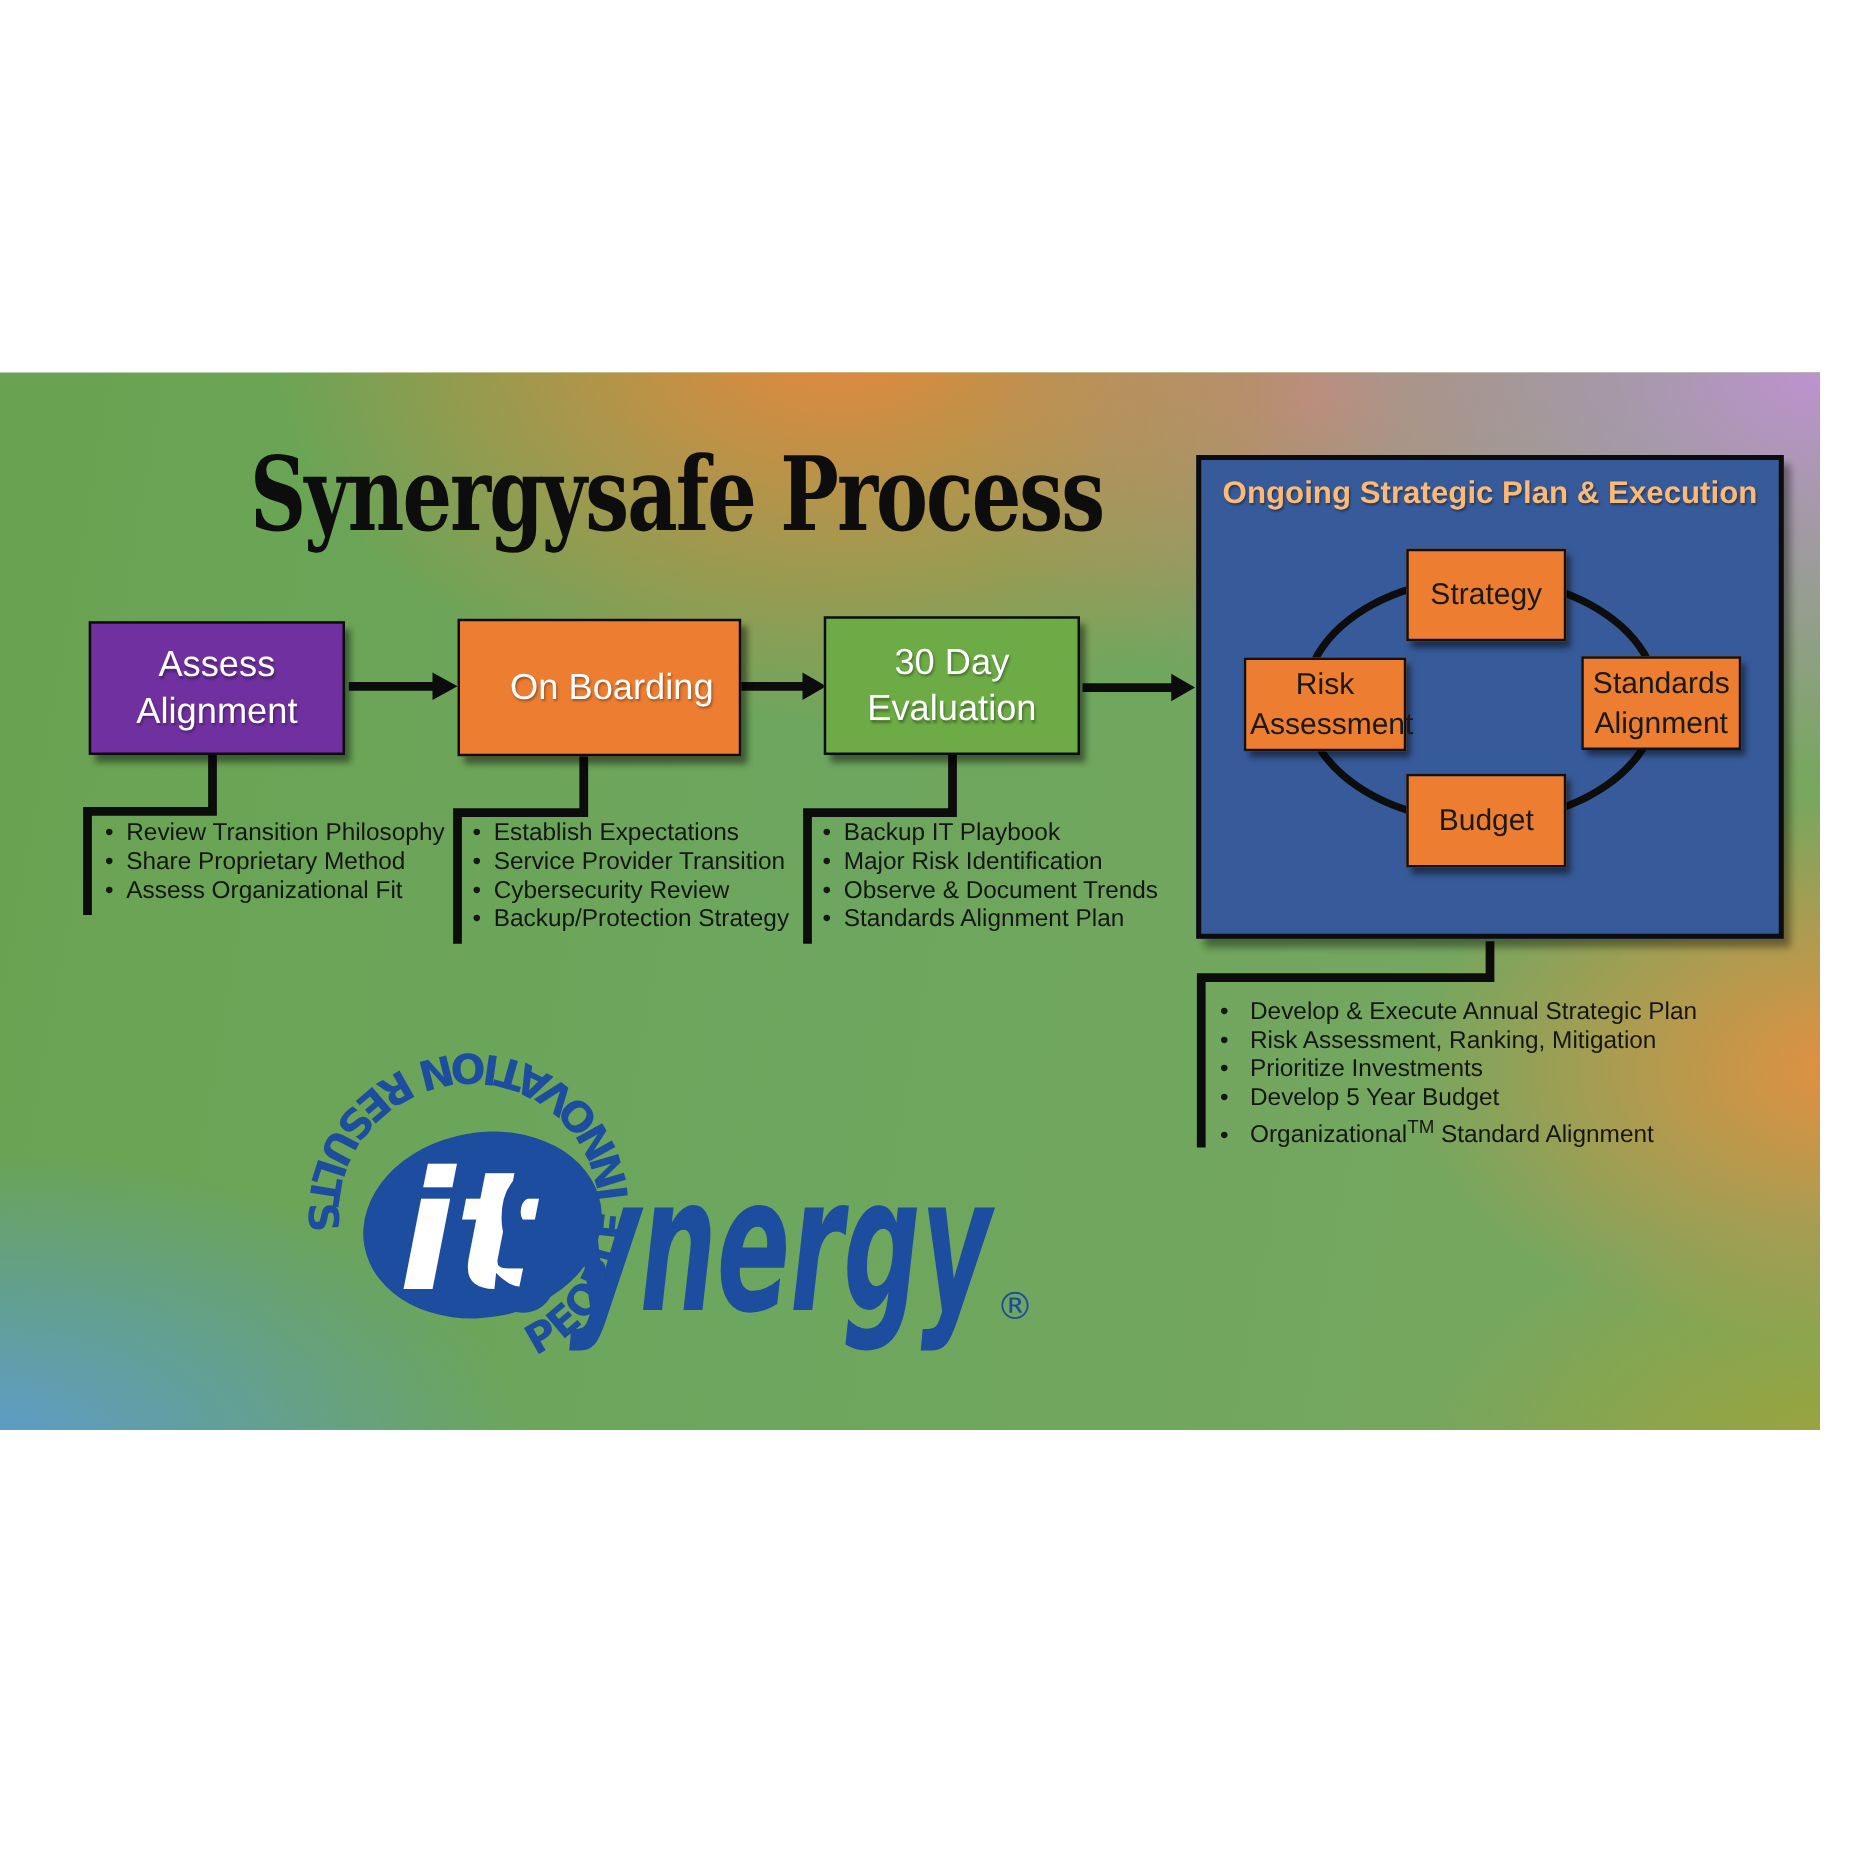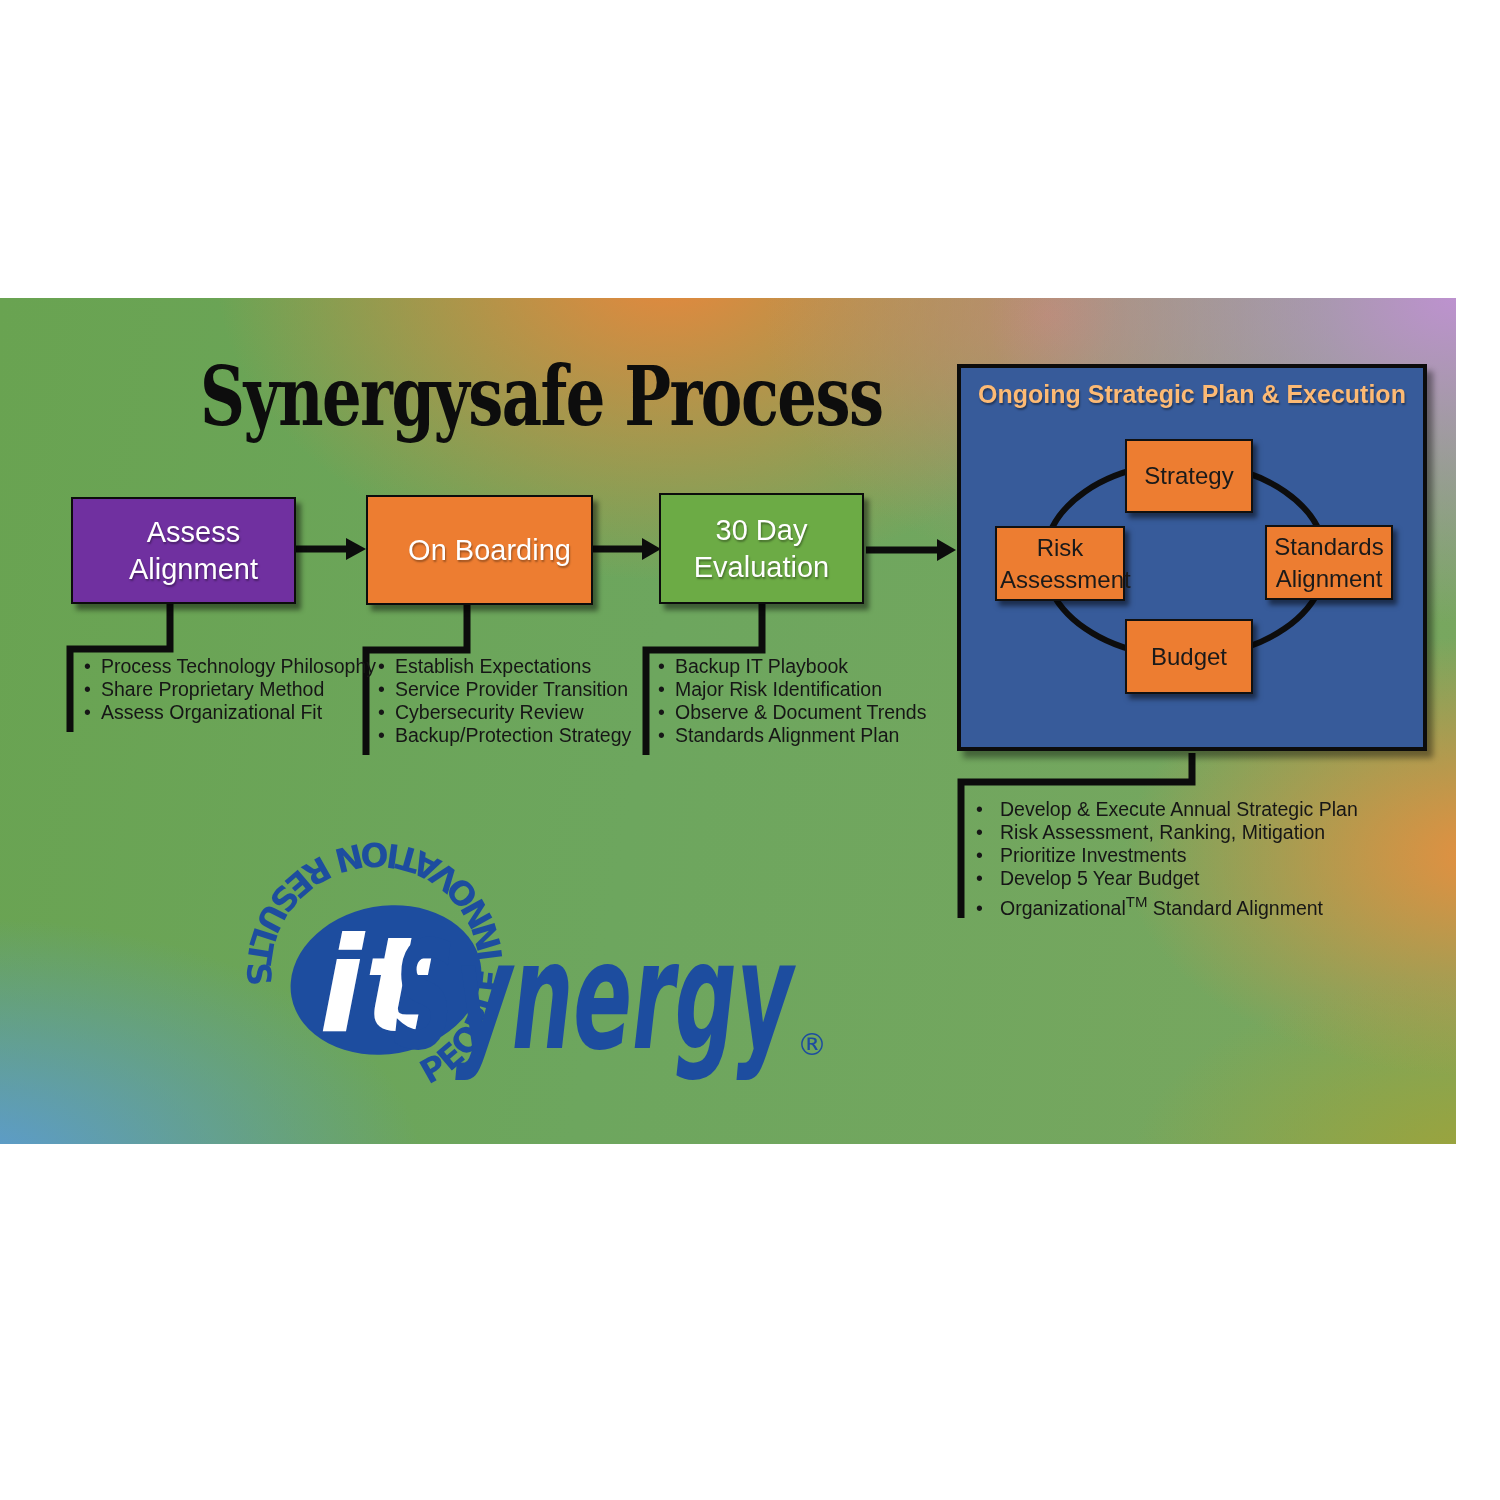--- a/index.html
+++ b/index.html
@@ -14,21 +14,21 @@
       radial-gradient(ellipse 42% 40% at 102% 103%, #9fa339 0%, rgba(159,163,57,0) 58%),
       radial-gradient(ellipse 50% 48% at -2% 103%, #5b9bd5 0%, rgba(91,155,213,0) 62%),
       linear-gradient(100deg, #69a351 0%, #6da65e 45%, #79a75f 100%);}
   .main-title{position:absolute;left:200px;top:50px;font-family:"DejaVu Serif","Liberation Serif",serif;
       font-weight:700;font-size:82px;color:#0d0d0d;white-space:nowrap;letter-spacing:-2px;
       transform:scaleX(0.76);transform-origin:left top;}
   .overlay{position:absolute;left:0;top:0;z-index:1;}
   .box{position:absolute;z-index:2;display:flex;align-items:center;justify-content:center;
       text-align:center;border:2px solid #0c0c0c;box-shadow:5px 6px 5px rgba(0,0,0,0.45);
       color:#ffffff;font-size:29px;line-height:1.25;text-shadow:1px 2px 2px rgba(0,0,0,0.35);}
-  .box.purple{left:71px;top:199px;width:201px;height:103px;background:#7030A0;padding-left:20px;}
+  .box.purple{left:71px;top:199px;width:201px;height:103px;background:#7030A0;}
   .box.orange{left:366px;top:197px;width:203px;height:106px;background:#ED7D31;padding-left:20px;}
   .box.green{left:659px;top:195px;width:201px;height:107px;background:#6CAB45;}
   .blist{position:absolute;z-index:2;margin:0;padding:0;list-style:none;
       font-size:19.5px;line-height:23px;color:#161616;font-weight:400;}
   .blist li{white-space:nowrap;}
   .blist li .dot{display:inline-block;width:17px;}
   .list1{left:84px;top:357px;}
   .list2{left:378px;top:357px;}
   .list3{left:658px;top:357px;}
   .list4{left:976px;top:500px;}
@@ -78,21 +78,21 @@
       <span>Assess Alignment</span>
     </div>
     <div class="box orange">
       <span>On Boarding</span>
     </div>
     <div class="box green">
       <span style="width:150px">30 Day Evaluation</span>
     </div>
 
     <ul class="blist list1">
-      <li><span class="dot">•</span><span>Process Technology Philosophy</span></li>
+      <li><span class="dot">•</span><span>Review Transition Philosophy</span></li>
       <li><span class="dot">•</span><span>Share Proprietary Method</span></li>
       <li><span class="dot">•</span><span>Assess Organizational Fit</span></li>
     </ul>
     <ul class="blist list2">
       <li><span class="dot">•</span><span>Establish Expectations</span></li>
       <li><span class="dot">•</span><span>Service Provider Transition</span></li>
       <li><span class="dot">•</span><span>Cybersecurity Review</span></li>
       <li><span class="dot">•</span><span>Backup/Protection Strategy</span></li>
     </ul>
     <ul class="blist list3">

